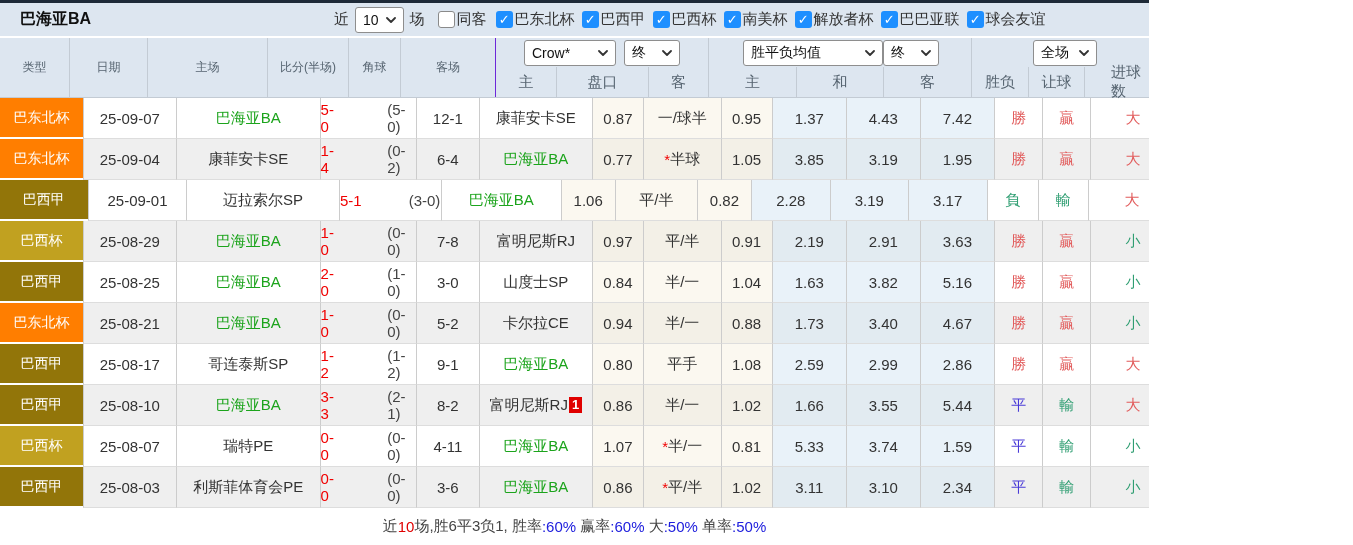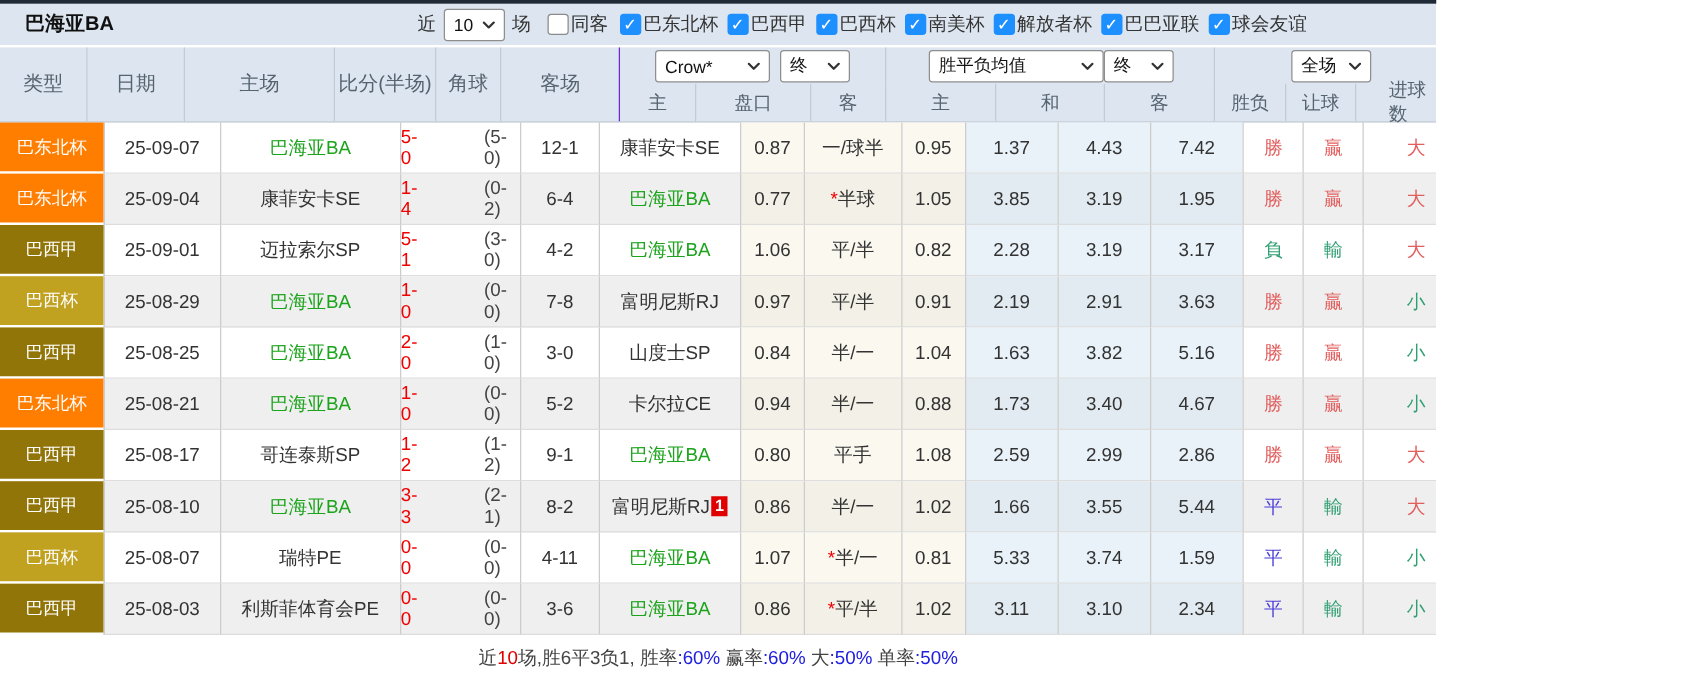--- a/index.html
+++ b/index.html
@@ -38,21 +38,21 @@
   }
   .box.on { background: #1e8fff; color: #fff; }
   .box.off { background: #fff; border: 1px solid #8a8a8a; color: transparent; }
   
   .thead {
     height: 60px; background: #dde6f0; display: flex;
     border-bottom: 1px solid #c3cbd4; color: #566470;
   }
   .hcell {
     display: flex; align-items: center; justify-content: center;
-    font-size: 16px; border-left: 1px solid #c3cbd4; height: 100%;
+    font-size: 12px; border-left: 1px solid #c3cbd4; height: 100%;
   }
   .hcell:first-child { border-left: none; }
   .hright { display: flex; flex-direction: column; border-left: 1px solid #6d28d9; }
   .hgroups { height: 30px; display: flex; }
   .hgroup { position: relative; height: 100%; border-left: 1px solid #c3cbd4; }
   .hgroup:first-child { border-left: none; }
   .hgroup .sel { position: absolute; top: 2px; }
   .hsub { height: 30px; display: flex; }
   .hsub .hcell { font-size: 15px; }
   
@@ -283,21 +283,20 @@
   <div class="row">
     <div class="cell c-type type-cell t-dgold">巴西甲</div>
     <div class="cell c-date">25-09-01</div>
     <div class="cell c-home">
       <span>迈拉索尔SP</span>
     </div>
     <div class="cell c-score">
       <span class="ft">5-1</span>
           <span class="ht">(3-0)</span>
     </div>
-    <div class="cell c-corner">4-2</div>
     <div class="cell c-away">
       <span class="team-green">巴海亚BA</span>
 
     </div>
     <div class="cell c-oh odds-bg">1.06</div>
     <div class="cell c-hc odds-bg">
       <span class="star"></span>
           <span>平/半</span>
     </div>
     <div class="cell c-oa odds-bg">0.82</div>

